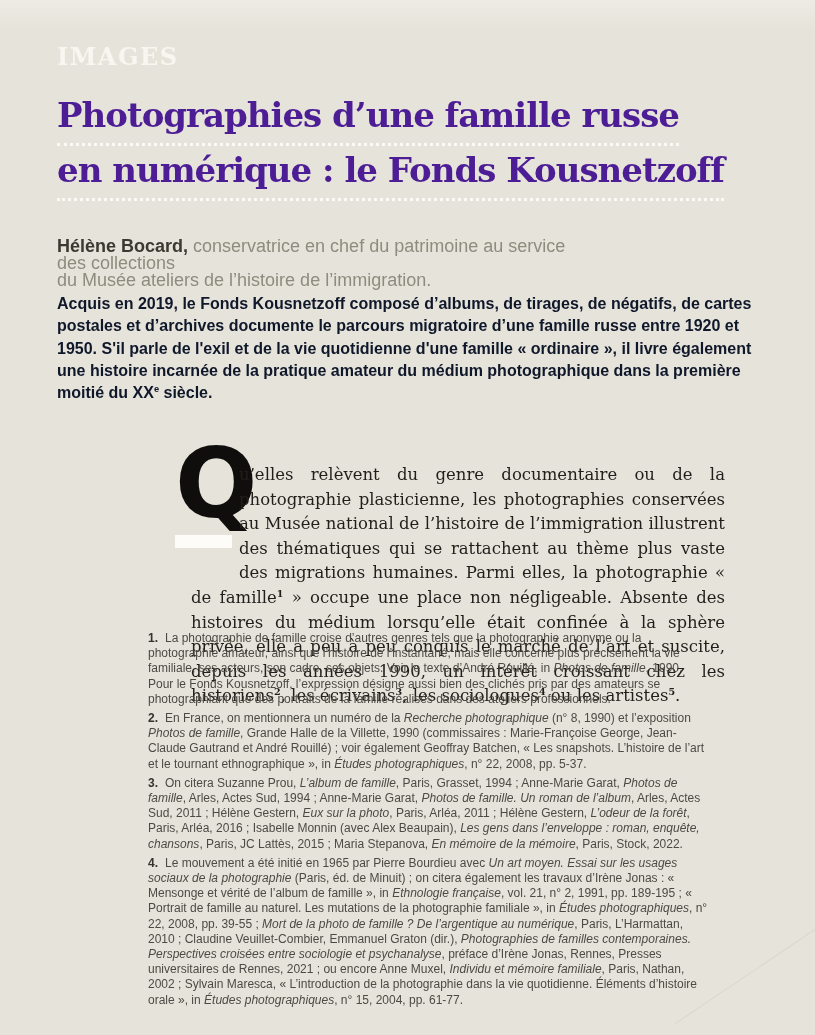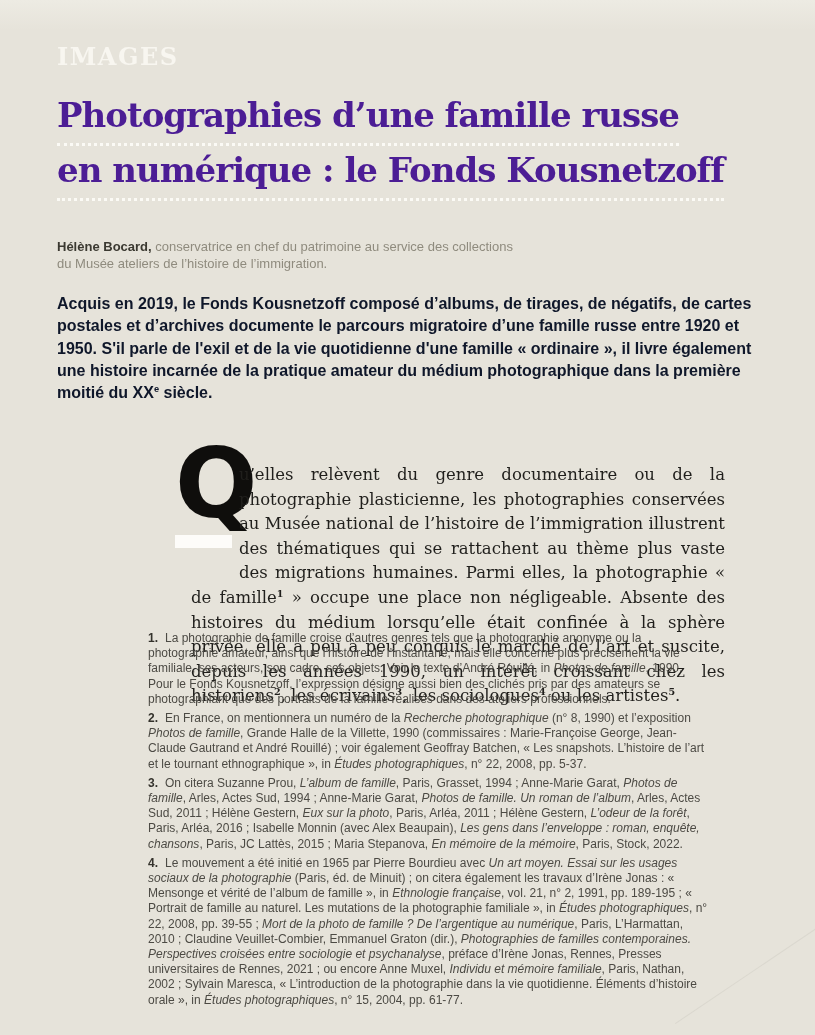--- a/index.html
+++ b/index.html
@@ -25,21 +25,21 @@
   }
   .title .trow{display:block;}
   .title .tline{
     display:inline-block;
     font-size:34px;line-height:38px;letter-spacing:-1px;
     padding-bottom:9px;margin-bottom:5px;
     border-bottom:3px dotted #fbfaf5;
   }
   .author{
     position:absolute;left:57px;top:238px;margin:0;width:520px;
-    font-size:13px;line-height:17px;color:#8f8b7e;
+    font-size:18px;line-height:17px;color:#8f8b7e;
   }
   .author .author-name{font-weight:700;color:#3b3931;}
   .lead{
     position:absolute;left:57px;top:293px;margin:0;width:706px;
     font-weight:700;font-size:16px;line-height:22.3px;color:#0f172a;
   }
   .article{
     position:absolute;left:175px;top:447px;width:566px;
     font-family:"DejaVu Serif",serif;
     font-size:16.5px;line-height:24.6px;color:#201f1c;

